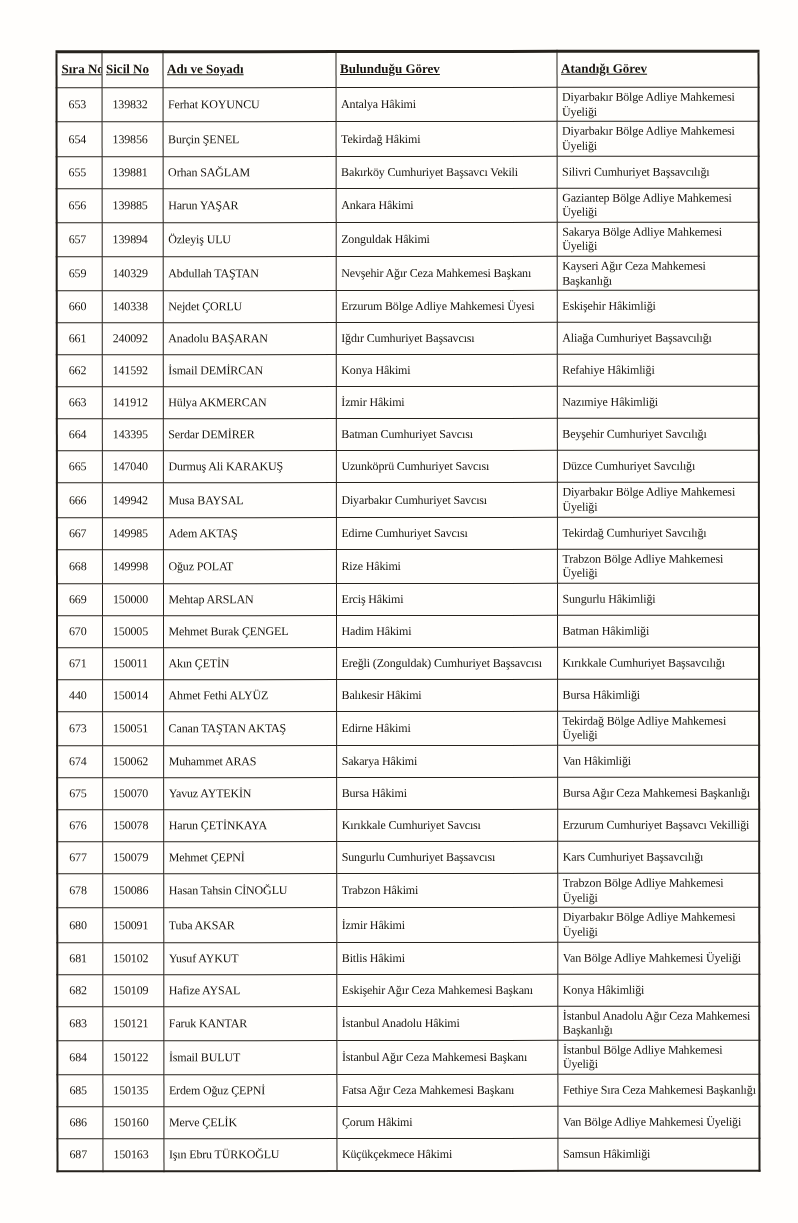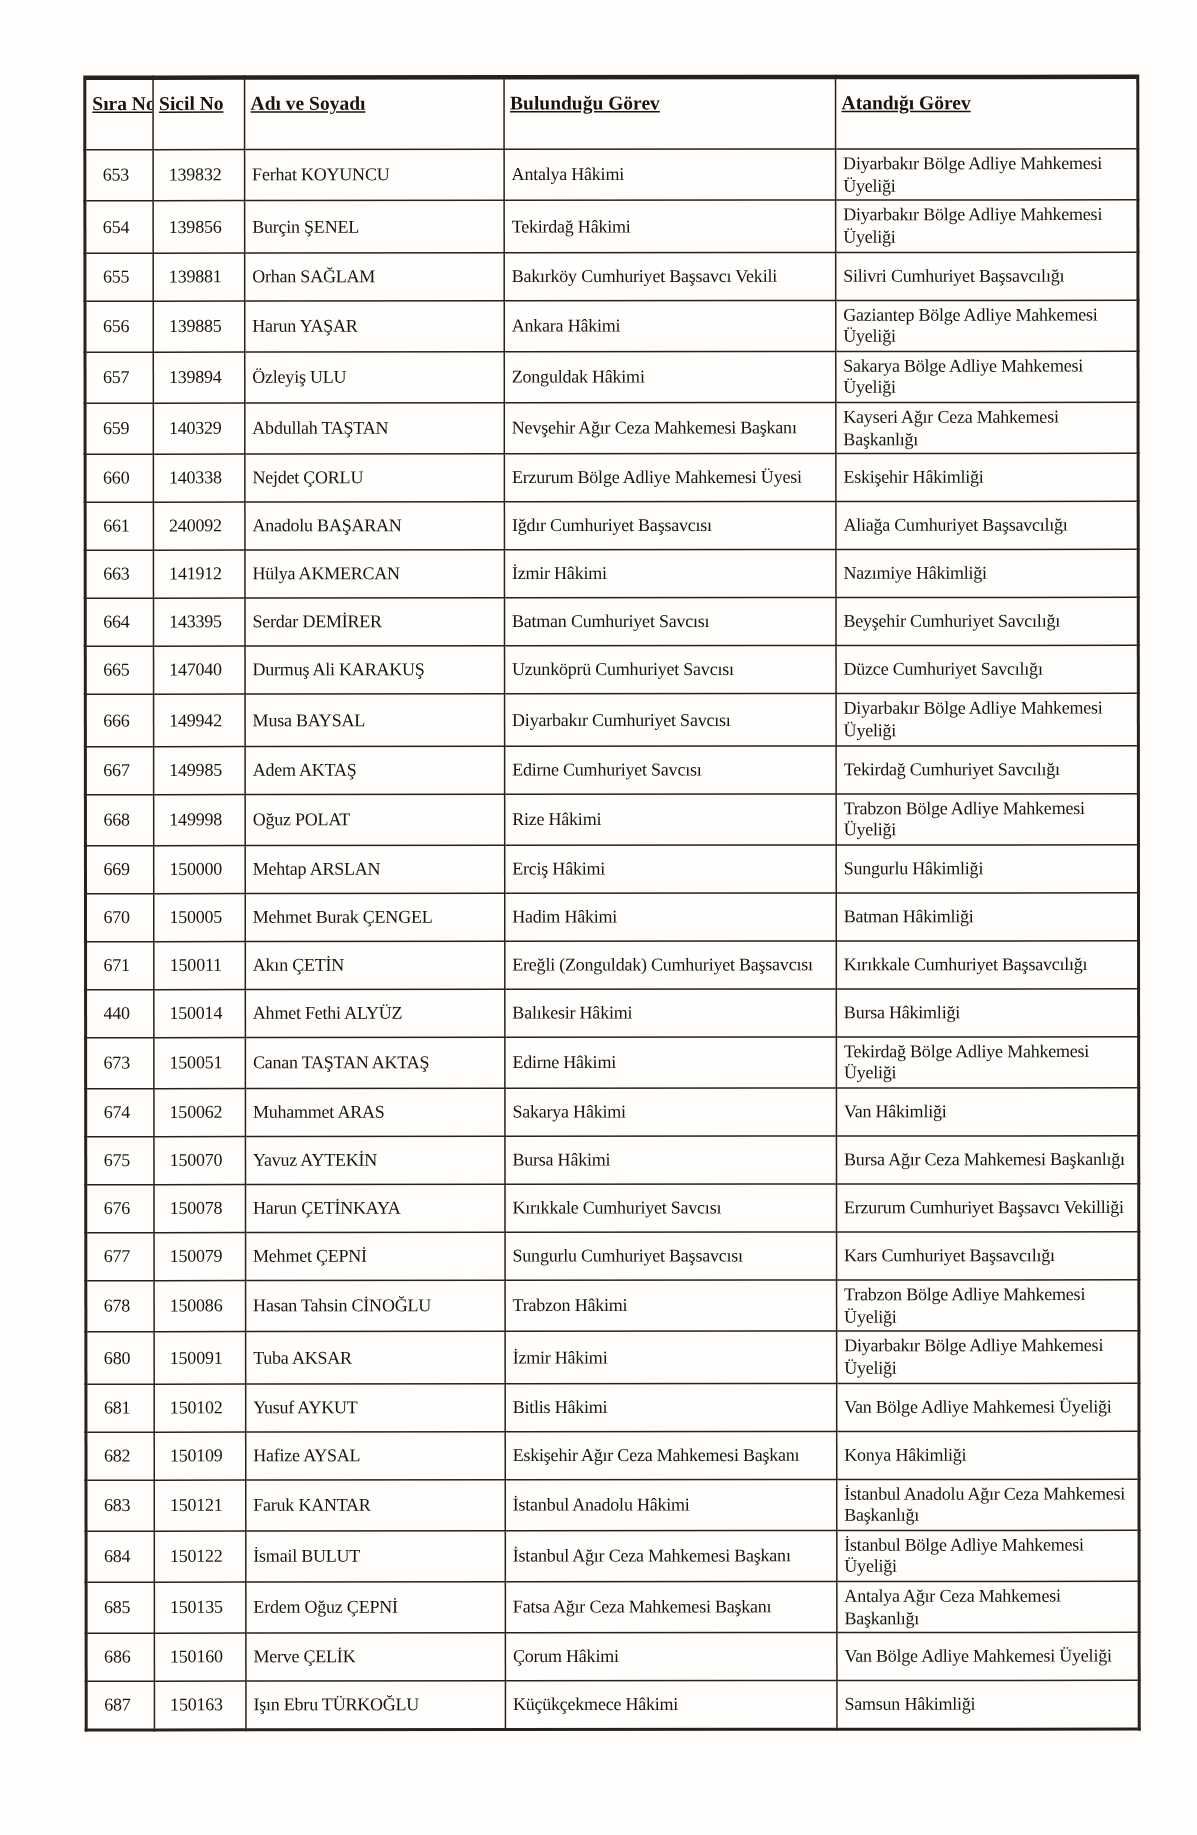--- a/index.html
+++ b/index.html
@@ -33,21 +33,21 @@
   }
   table.assign {
     border: 2px solid #26221c;
     border-top-width: 3px;
   }
   th {
     font-weight: bold;
     text-decoration: underline;
     text-align: left;
     font-size: 13px;
-    padding: 5px 2px 19px 4px;
+    padding: 5px 2px 7px 4px;
     height: 22px;
     vertical-align: middle;
     white-space: nowrap;
   }
   td {
     font-size: 12px;
     letter-spacing: -0.15px;
     line-height: 1.22;
     padding: 2px 2px 2px 5px;
     height: 27px;
@@ -136,20 +136,27 @@
     <td class="c-ata">Eskişehir Hâkimliği</td>
   </tr>
         <tr>
     <td class="c-sira">661</td>
     <td class="c-sicil">240092</td>
     <td class="c-ad">Anadolu BAŞARAN</td>
     <td class="c-bul">Iğdır Cumhuriyet Başsavcısı</td>
     <td class="c-ata">Aliağa Cumhuriyet Başsavcılığı</td>
   </tr>
         <tr>
+    <td class="c-sira">662</td>
+    <td class="c-sicil">141592</td>
+    <td class="c-ad">İsmail DEMİRCAN</td>
+    <td class="c-bul">Konya Hâkimi</td>
+    <td class="c-ata">Refahiye Hâkimliği</td>
+  </tr>
+        <tr>
     <td class="c-sira">663</td>
     <td class="c-sicil">141912</td>
     <td class="c-ad">Hülya AKMERCAN</td>
     <td class="c-bul">İzmir Hâkimi</td>
     <td class="c-ata">Nazımiye Hâkimliği</td>
   </tr>
         <tr>
     <td class="c-sira">664</td>
     <td class="c-sicil">143395</td>
     <td class="c-ad">Serdar DEMİRER</td>
@@ -287,21 +294,21 @@
     <td class="c-sicil">150122</td>
     <td class="c-ad">İsmail BULUT</td>
     <td class="c-bul">İstanbul Ağır Ceza Mahkemesi Başkanı</td>
     <td class="c-ata">İstanbul Bölge Adliye Mahkemesi Üyeliği</td>
   </tr>
         <tr>
     <td class="c-sira">685</td>
     <td class="c-sicil">150135</td>
     <td class="c-ad">Erdem Oğuz ÇEPNİ</td>
     <td class="c-bul">Fatsa Ağır Ceza Mahkemesi Başkanı</td>
-    <td class="c-ata">Antalya Ağır Ceza Mahkemesi Başkanlığı</td>
+    <td class="c-ata">Fethiye Sıra Ceza Mahkemesi Başkanlığı</td>
   </tr>
         <tr>
     <td class="c-sira">686</td>
     <td class="c-sicil">150160</td>
     <td class="c-ad">Merve ÇELİK</td>
     <td class="c-bul">Çorum Hâkimi</td>
     <td class="c-ata">Van Bölge Adliye Mahkemesi Üyeliği</td>
   </tr>
         <tr>
     <td class="c-sira">687</td>

